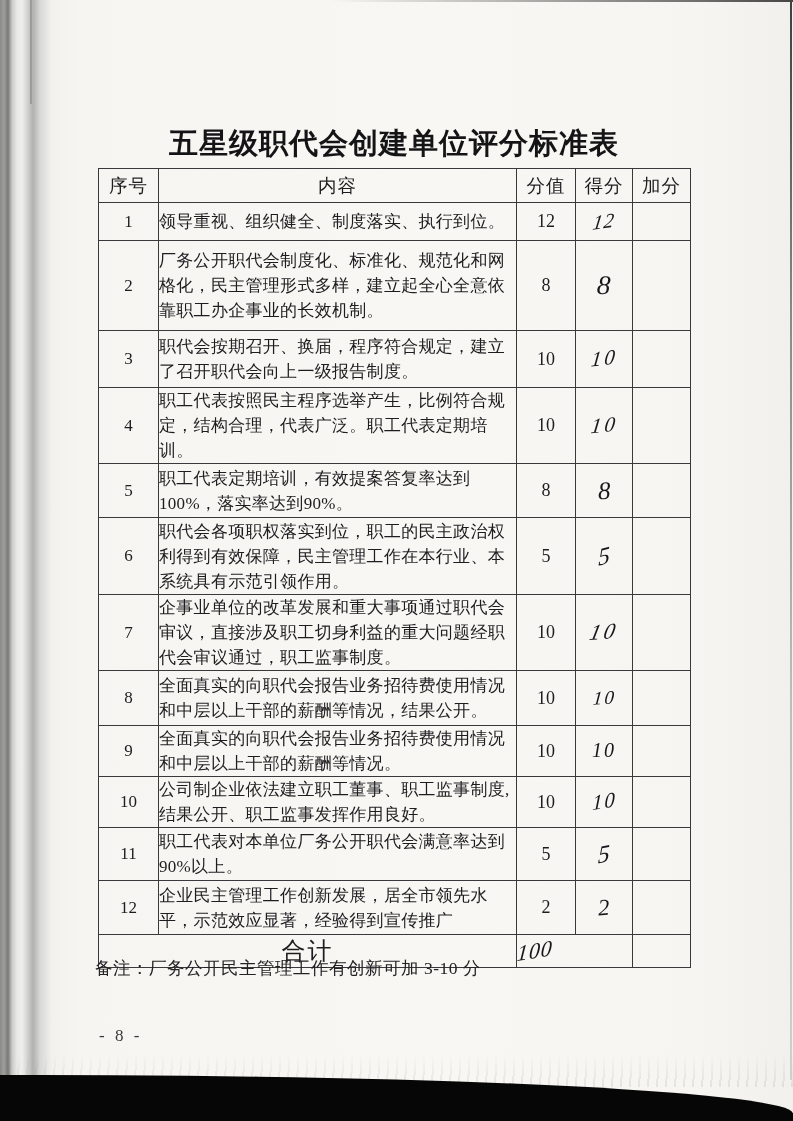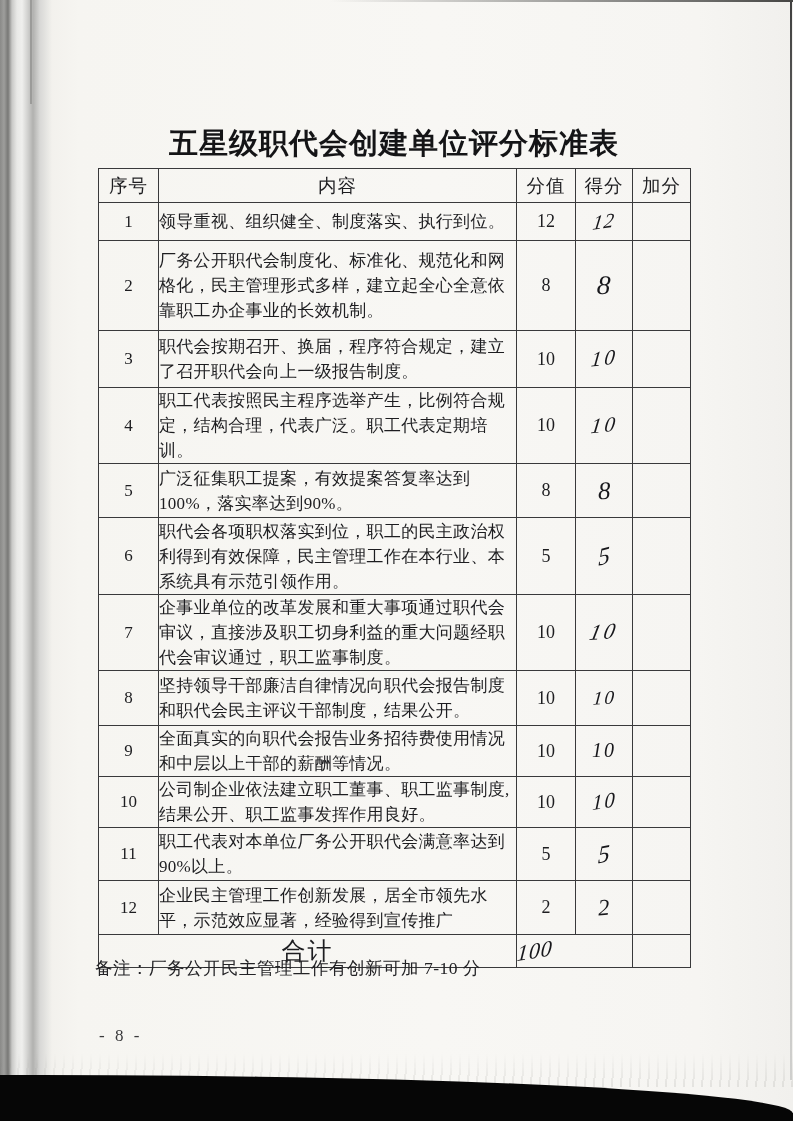--- a/index.html
+++ b/index.html
@@ -148,42 +148,42 @@
         </tr>
         <tr>
           <td class="c-no">4</td>
           <td class="c-content">职工代表按照民主程序选举产生，比例符合规定，结构合理，代表广泛。职工代表定期培训。</td>
           <td class="c-score">10</td>
           <td class="c-earned"><span class="hand">10</span></td>
           <td class="c-bonus"></td>
         </tr>
         <tr>
           <td class="c-no">5</td>
-          <td class="c-content">广泛征集职工提案，有效提案答复率达到100%，落实率达到90%。</td>
+          <td class="c-content">职工代表定期培训，有效提案答复率达到100%，落实率达到90%。</td>
           <td class="c-score">8</td>
           <td class="c-earned"><span class="hand">8</span></td>
           <td class="c-bonus"></td>
         </tr>
         <tr>
           <td class="c-no">6</td>
           <td class="c-content">职代会各项职权落实到位，职工的民主政治权利得到有效保障，民主管理工作在本行业、本系统具有示范引领作用。</td>
           <td class="c-score">5</td>
           <td class="c-earned"><span class="hand">5</span></td>
           <td class="c-bonus"></td>
         </tr>
         <tr>
           <td class="c-no">7</td>
           <td class="c-content">企事业单位的改革发展和重大事项通过职代会审议，直接涉及职工切身利益的重大问题经职代会审议通过，职工监事制度。</td>
           <td class="c-score">10</td>
           <td class="c-earned"><span class="hand">10</span></td>
           <td class="c-bonus"></td>
         </tr>
         <tr>
           <td class="c-no">8</td>
-          <td class="c-content">坚持领导干部廉洁自律情况向职代会报告制度和职代会民主评议干部制度，结果公开。</td>
+          <td class="c-content">全面真实的向职代会报告业务招待费使用情况和中层以上干部的薪酬等情况，结果公开。</td>
           <td class="c-score">10</td>
           <td class="c-earned"><span class="hand">10</span></td>
           <td class="c-bonus"></td>
         </tr>
         <tr>
           <td class="c-no">9</td>
           <td class="c-content">全面真实的向职代会报告业务招待费使用情况和中层以上干部的薪酬等情况。</td>
           <td class="c-score">10</td>
           <td class="c-earned"><span class="hand">10</span></td>
           <td class="c-bonus"></td>
@@ -211,21 +211,21 @@
         </tr>
         <tr>
           <td class="c-total-label" colspan="2">合计</td>
           <td class="c-total-earned" colspan="2"><span class="hand">100</span></td>
           <td class="c-bonus"></td>
         </tr>
       </tbody>
     </table>
   </div>
 
-  <div class="doc-note">备注：厂务公开民主管理工作有创新可加 7-10 分</div>
+  <div class="doc-note">备注：厂务公开民主管理工作有创新可加 3-10 分</div>
   <div class="page-number">- 8 -</div>
 
   <div class="binding-strip"></div>
   <div class="top-edge-line"></div>
   <div class="right-edge-line"></div>
   <div class="top-right-line"></div>
   <div class="bottom-speckle"></div>
   <div class="bottom-black-wedge"></div>
   <div class="bottom-black-bar"></div>
 

